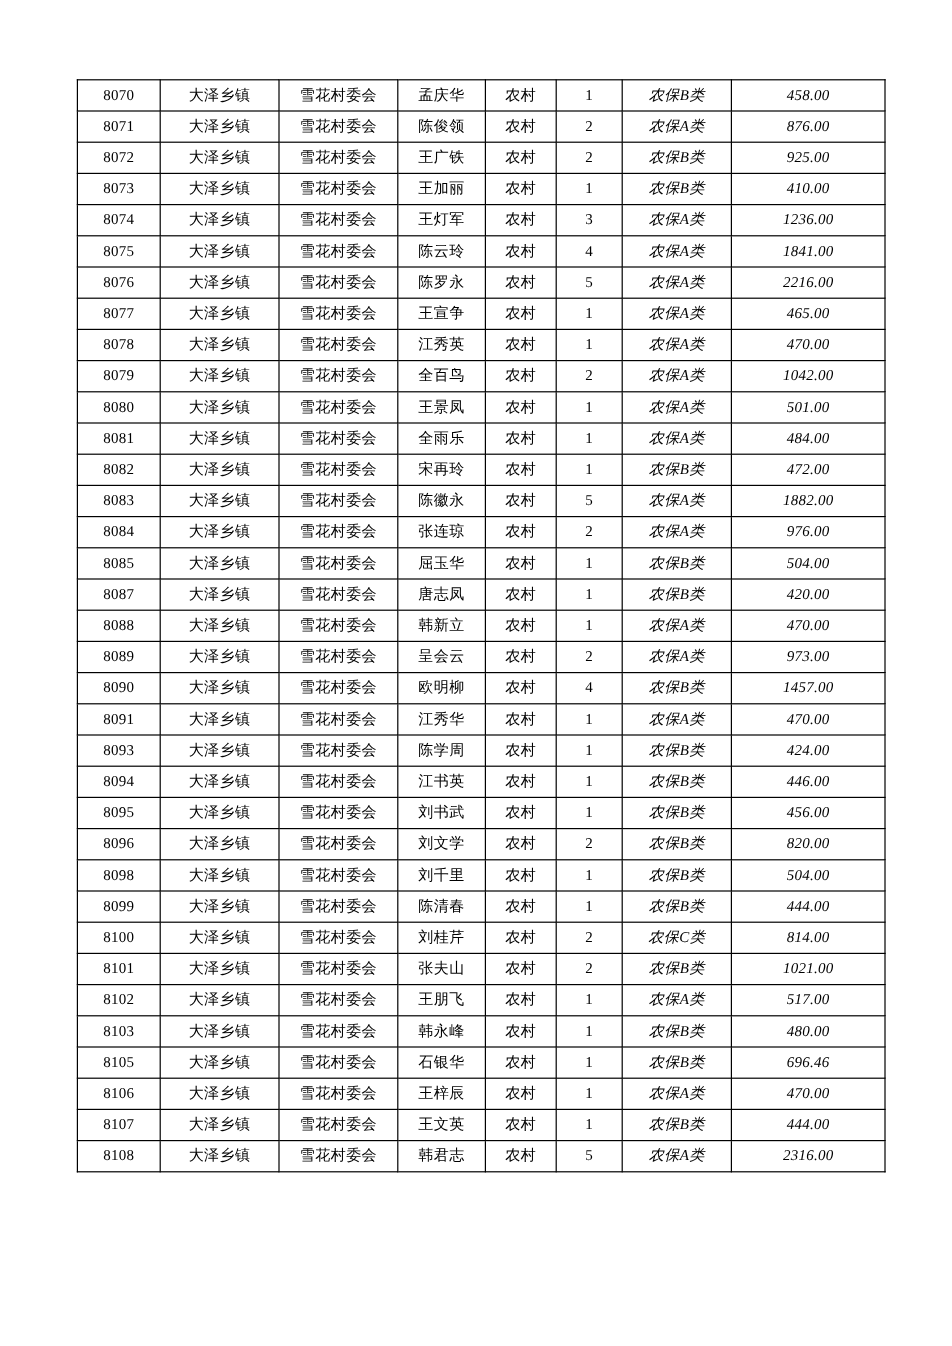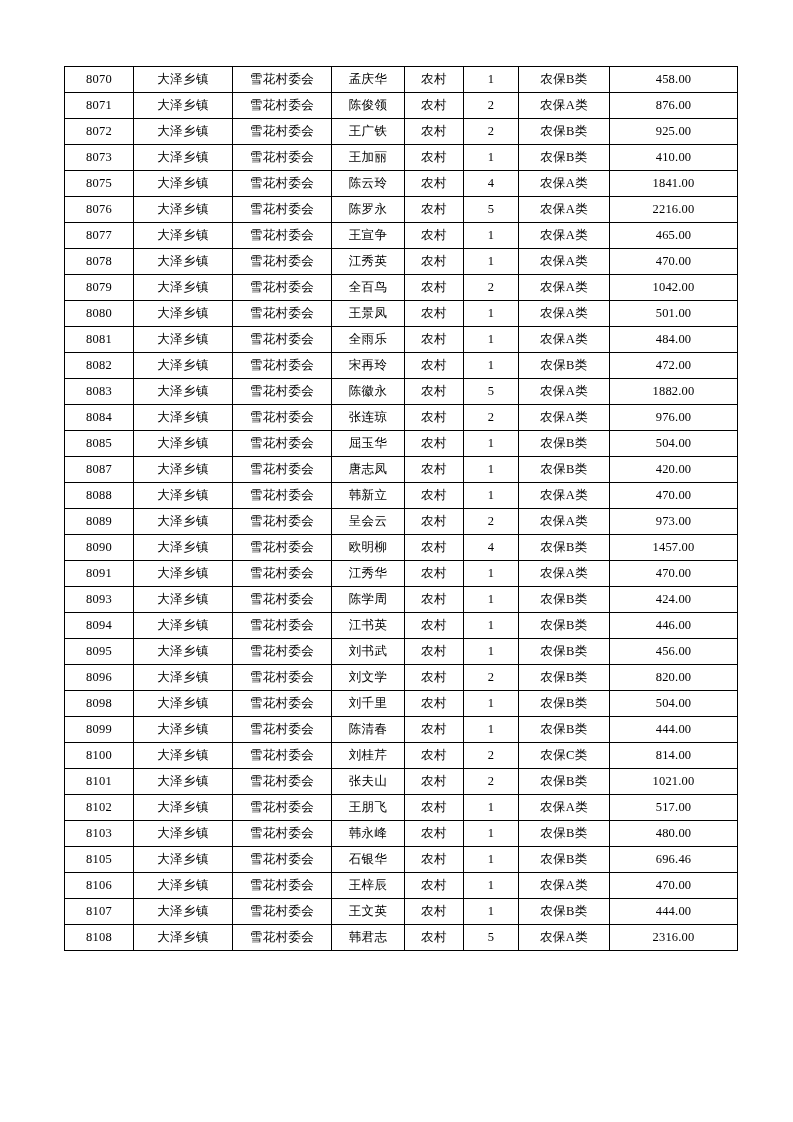--- a/index.html
+++ b/index.html
@@ -35,22 +35,22 @@
     font-size: 12.5px;
     white-space: nowrap;
     overflow: hidden;
   }
   td.c-id      { width: 68px; }
   td.c-town    { width: 98px; }
   td.c-village { width: 98px; margin-left: 48px; }
   td.c-name    { width: 72px; }
   td.c-type    { width: 58px; }
   td.c-count   { width: 54px; }
-  td.c-cat     { width: 90px; }
-  td.c-amount  { width: 127px; }
+  td.c-cat     { width: 90px; font-style: italic; }
+  td.c-amount  { width: 127px; font-style: italic; }
 
   td.c-id, td.c-count, td.c-amount {
     font-family: "Liberation Serif", "DejaVu Serif", serif;
     letter-spacing: 0.2px;
   }
   td.c-town, td.c-village, td.c-name, td.c-type, td.c-cat {
     font-family: "Liberation Serif", "DejaVu Serif", serif;
     letter-spacing: 0.4px;
   }
 </style>
@@ -94,20 +94,30 @@
           <td class="c-id">8073</td>
           <td class="c-town">大泽乡镇</td>
           <td class="c-village">雪花村委会</td>
           <td class="c-name">王加丽</td>
           <td class="c-type">农村</td>
           <td class="c-count">1</td>
           <td class="c-cat">农保B类</td>
           <td class="c-amount">410.00</td>
         </tr>
         <tr>
+          <td class="c-id">8074</td>
+          <td class="c-town">大泽乡镇</td>
+          <td class="c-village">雪花村委会</td>
+          <td class="c-name">王灯军</td>
+          <td class="c-type">农村</td>
+          <td class="c-count">3</td>
+          <td class="c-cat">农保A类</td>
+          <td class="c-amount">1236.00</td>
+        </tr>
+        <tr>
           <td class="c-id">8075</td>
           <td class="c-town">大泽乡镇</td>
           <td class="c-village">雪花村委会</td>
           <td class="c-name">陈云玲</td>
           <td class="c-type">农村</td>
           <td class="c-count">4</td>
           <td class="c-cat">农保A类</td>
           <td class="c-amount">1841.00</td>
         </tr>
         <tr>

